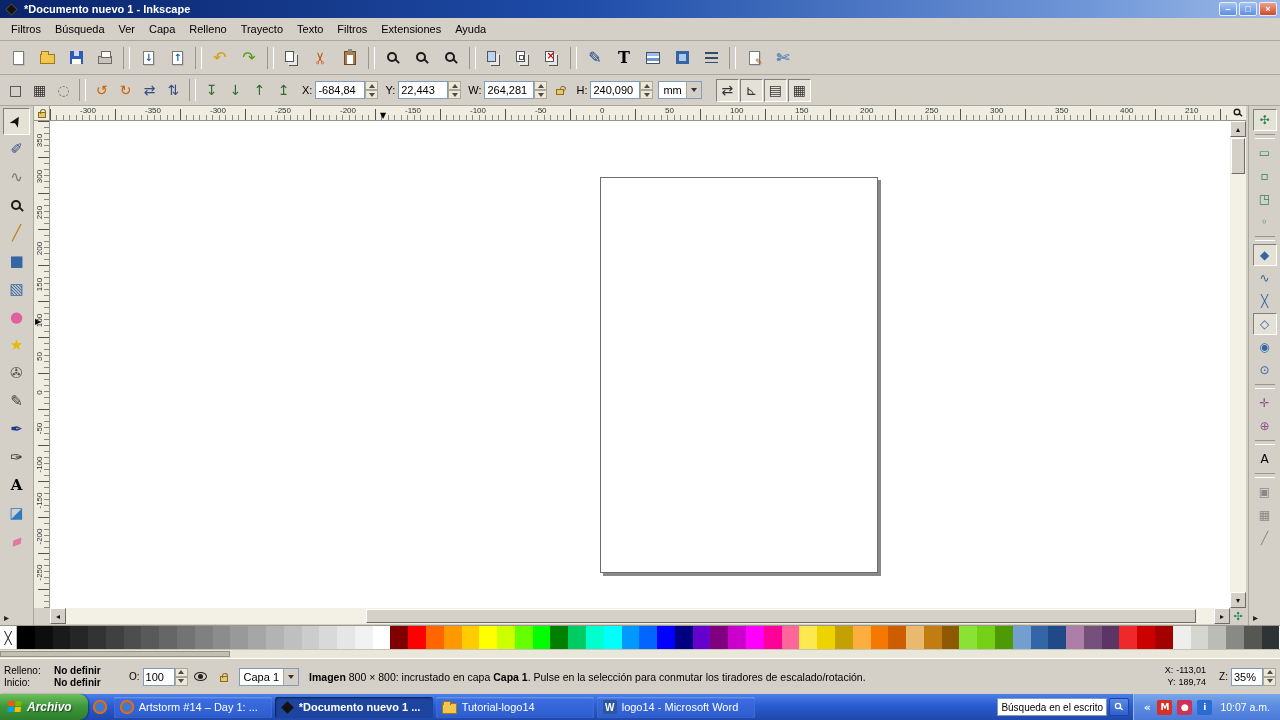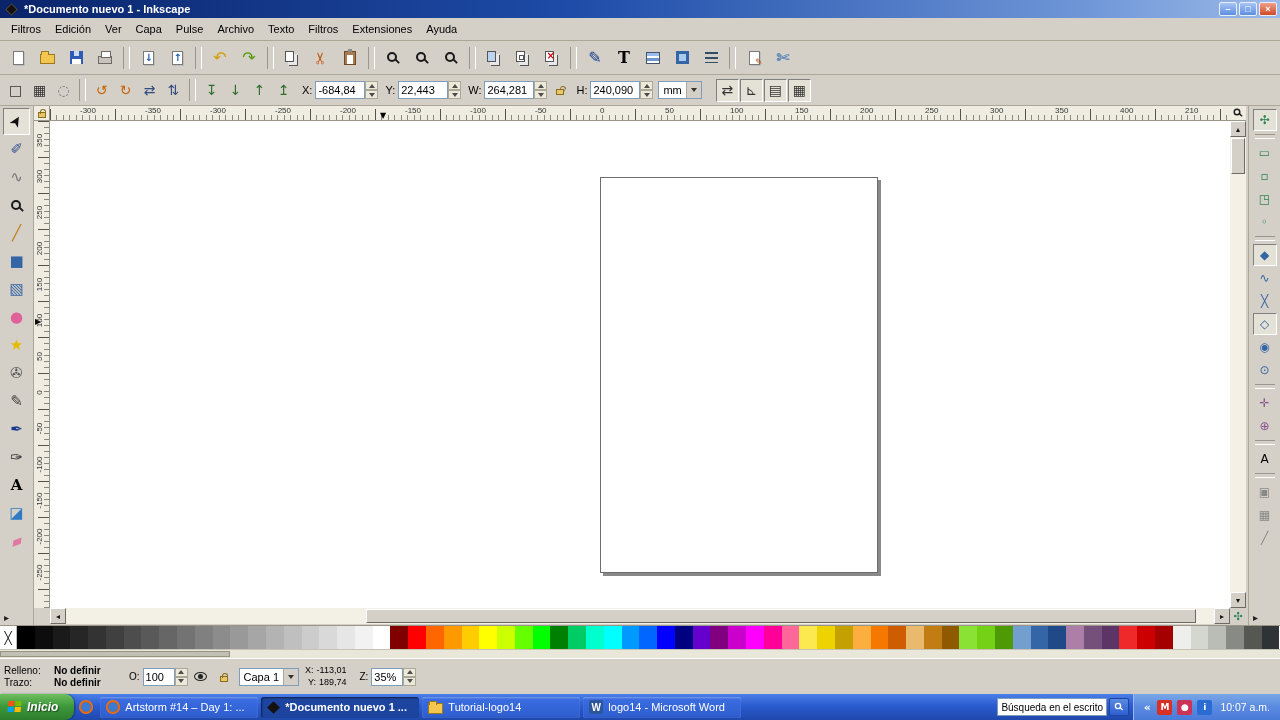--- a/index.html
+++ b/index.html
@@ -207,25 +207,25 @@
     <span class="ttl">*Documento nuevo 1 - Inkscape</span>
     <span id="win-controls">
         <span class="wc">–</span>
         <span class="wc">□</span>
         <span class="wc close">×</span>
       </span>
   </div>
 
   <div id="menubar">
       <span class="menu-item">Filtros</span>
-      <span class="menu-item">Edición</span>
+      <span class="menu-item">Búsqueda</span>
       <span class="menu-item">Ver</span>
       <span class="menu-item">Capa</span>
-      <span class="menu-item">Pulse</span>
-      <span class="menu-item">Archivo</span>
+      <span class="menu-item">Relleno</span>
+      <span class="menu-item">Trayecto</span>
       <span class="menu-item">Texto</span>
       <span class="menu-item">Filtros</span>
       <span class="menu-item">Extensiones</span>
       <span class="menu-item">Ayuda</span>
     </div>
 
   <div id="cmdbar">
       <span class="tbtn">
         <span class="gi i-page"></span>
       </span>
@@ -654,21 +654,21 @@
     <span class="pthumb"></span>
   </div>
 
   <div id="statusbar">
     <div class="fs-block">
       <div class="fs-row">
         <span class="fs-l">Relleno:</span>
         <span class="fs-v b">No definir</span>
       </div>
       <div class="fs-row">
-        <span class="fs-l">Trazo:</span>
+        <span class="fs-l">Inicio:</span>
         <span class="fs-v b">No definir</span>
       </div>
     </div>
     <span class="fld small">
       <span class="fl">O:</span>
       <input class="fi o" value="100" style="">
       <span class="spin">
           <span class="up"></span>
           <span class="dn"></span>
         </span>
@@ -676,20 +676,21 @@
     <span class="sq-btn">
       <span class="i-eye"></span>
     </span>
     <span class="sq-btn">
       <span class="i-lock"></span>
     </span>
     <span class="combo">
       <span class="combo-txt">Capa 1</span>
       <span class="dd"></span>
     </span>
+    <span id="status-message"><span class="b">Imagen</span><span> 800 × 800: incrustado en capa </span><span class="b">Capa 1</span><span>. Pulse en la selección para conmutar los tiradores de escalado/rotación.</span></span>
     <span class="coords">
       <span class="crow">
         <span>X:</span>
         <span class="cv">-113,01</span>
       </span>
       <span class="crow">
         <span>Y:</span>
         <span class="cv">189,74</span>
       </span>
     </span>
@@ -699,21 +700,21 @@
       <span class="spin">
           <span class="up"></span>
           <span class="dn"></span>
         </span>
     </span>
   </div>
 
   <div id="taskbar">
     <span id="start-btn">
       <span class="i-winflag"></span>
-      <span>Inicio</span>
+      <span>Archivo</span>
     </span>
     <span id="quicklaunch">
       <span class="i-firefox"></span>
     </span>
     <span id="tasks">
         <span class="task">
           <span class="ti i-firefox"></span>
           <span class="tl">Artstorm #14 – Day 1: ...</span>
         </span>
         <span class="task active">

